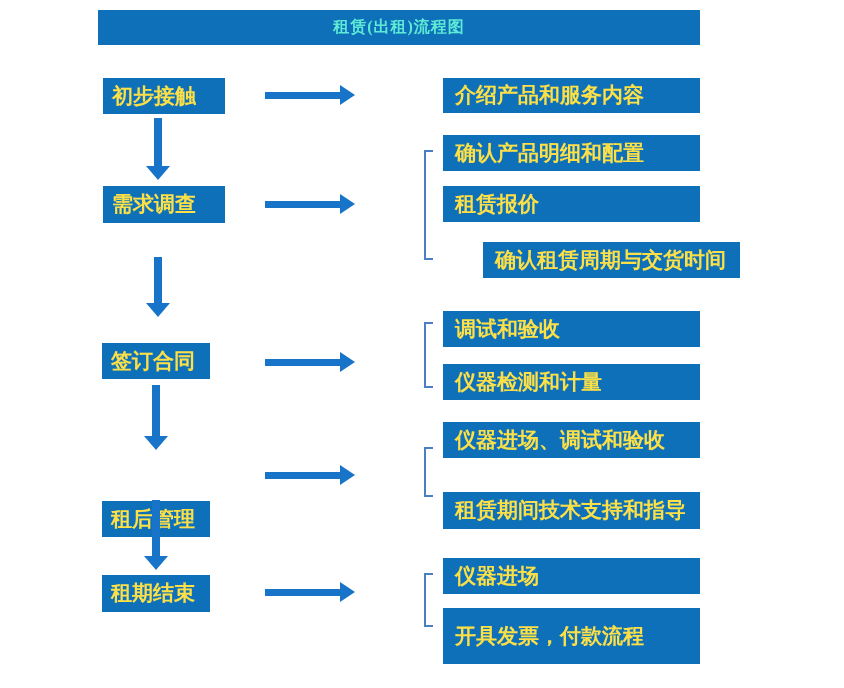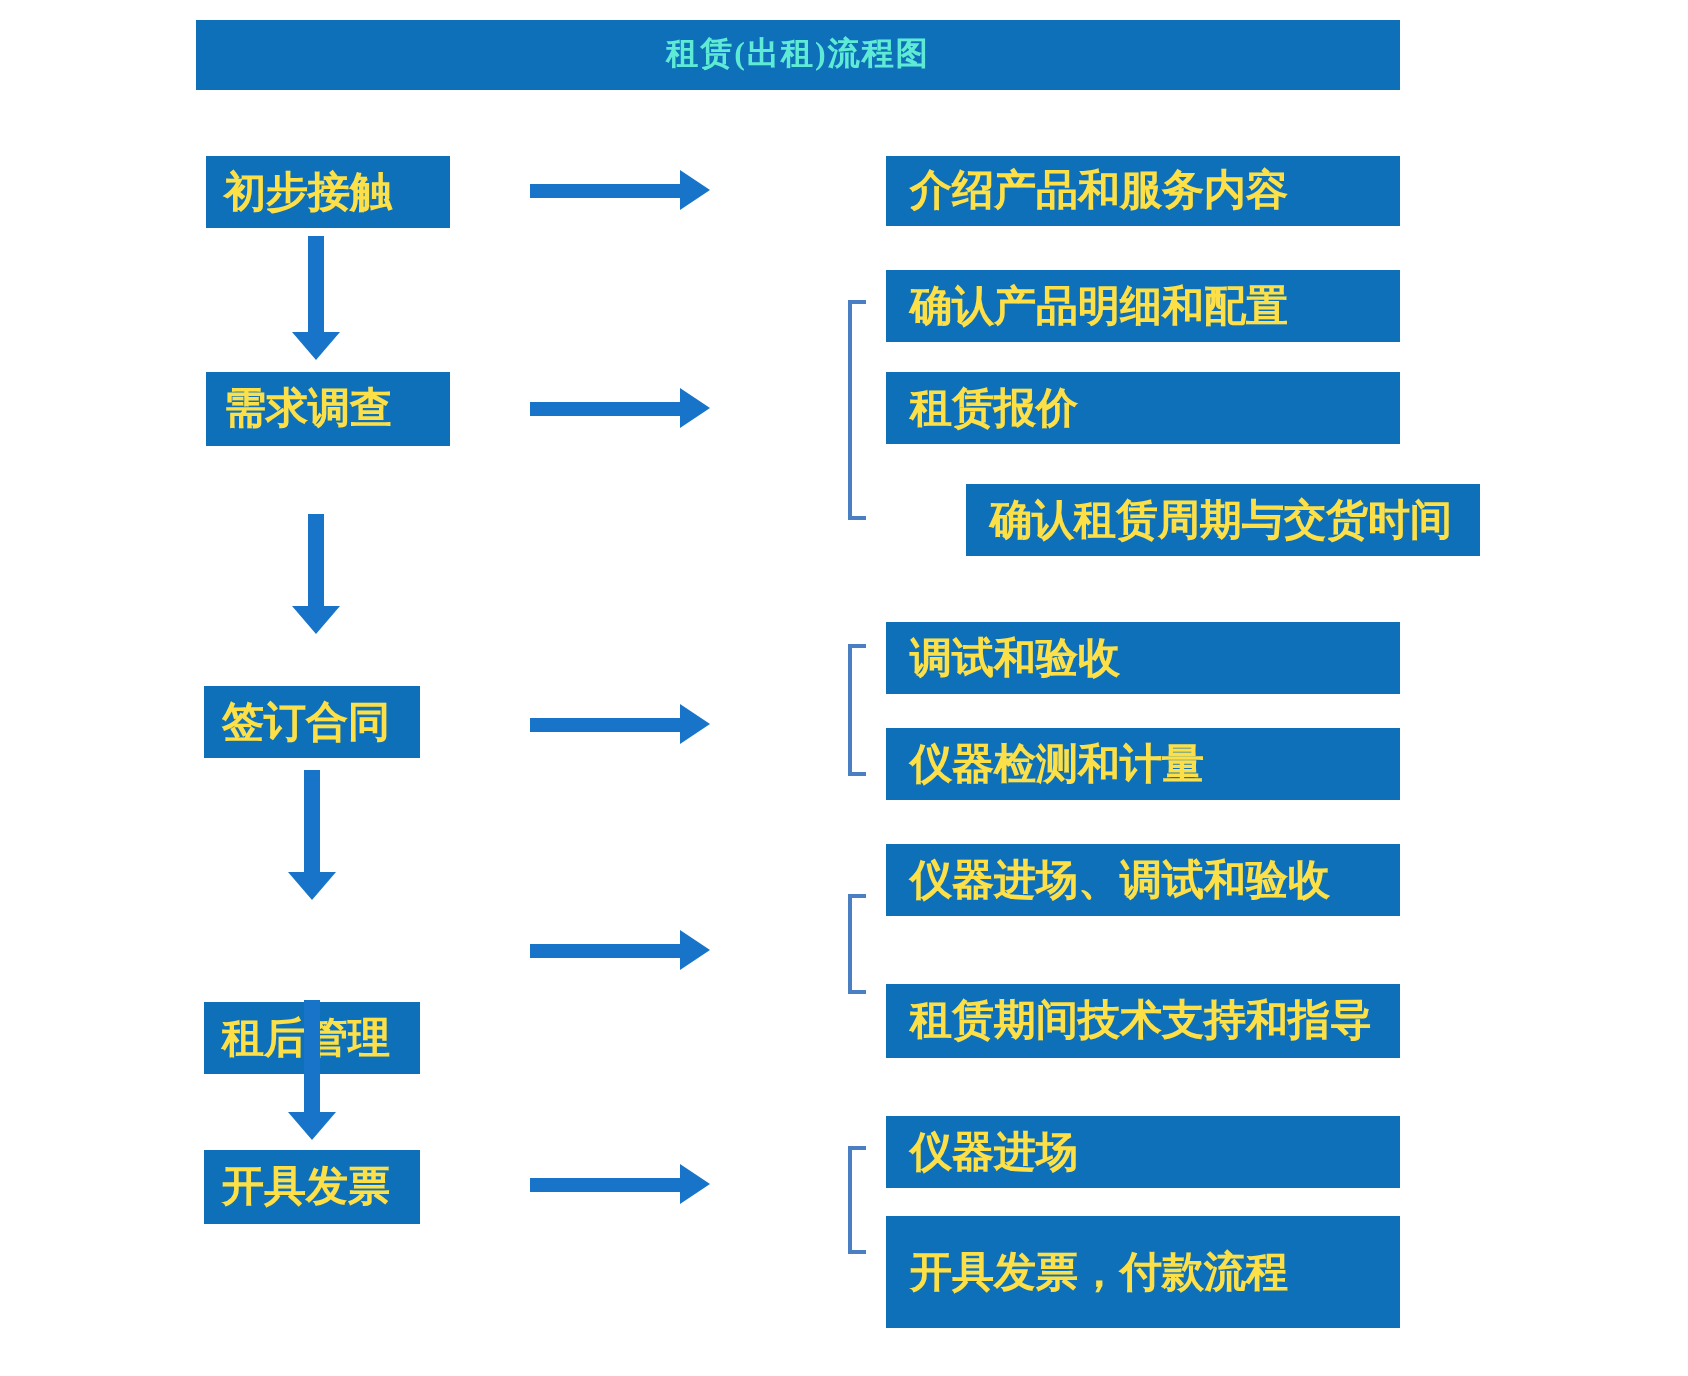--- a/index.html
+++ b/index.html
@@ -44,21 +44,21 @@
 <div class="canvas">
 
   <div class="banner">
     <span>租赁(出租)流程图</span>
   </div>
 
   <div class="lbox" style="left:103px;top:78px;width:122px;height:36px;">初步接触</div>
   <div class="lbox" style="left:103px;top:186px;width:122px;height:37px;">需求调查</div>
   <div class="lbox" style="left:102px;top:343px;width:108px;height:36px;">签订合同</div>
   <div class="lbox" style="left:102px;top:457px;width:108px;height:36px;margin-top:44px;">租后管理</div>
-  <div class="lbox" style="left:102px;top:575px;width:108px;height:37px;">开具发票</div>
+  <div class="lbox" style="left:102px;top:575px;width:108px;height:37px;">租期结束</div>
 
   <div class="v-arrow" style="left:146px;top:118px;height:62px;">
     <span class="shaft"></span>
     <span class="head"></span>
   </div>
   <div class="v-arrow" style="left:146px;top:257px;height:60px;">
     <span class="shaft"></span>
     <span class="head"></span>
   </div>
   <div class="v-arrow" style="left:144px;top:385px;height:65px;">

